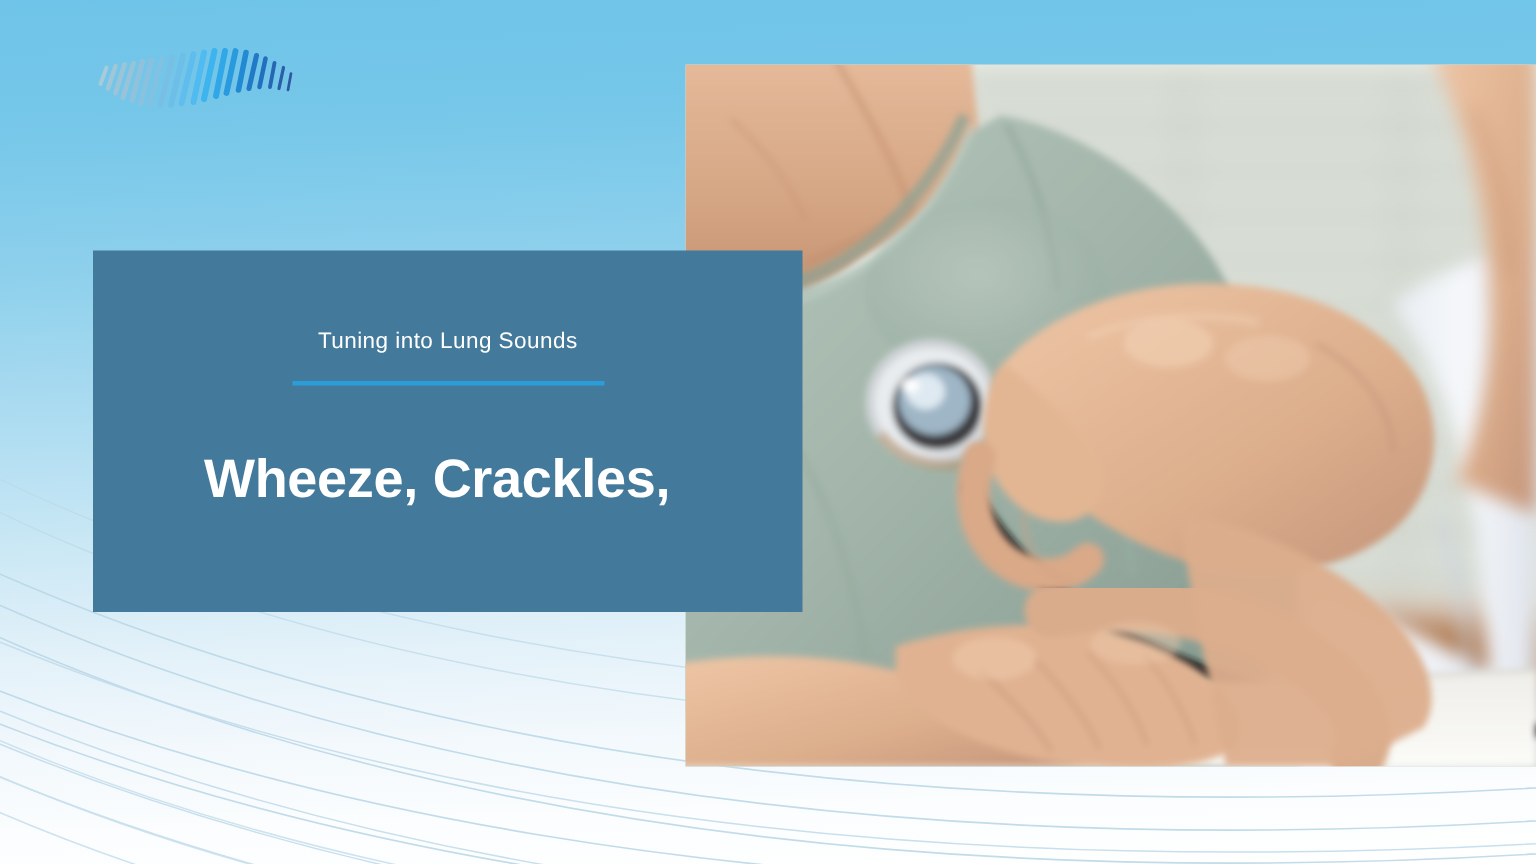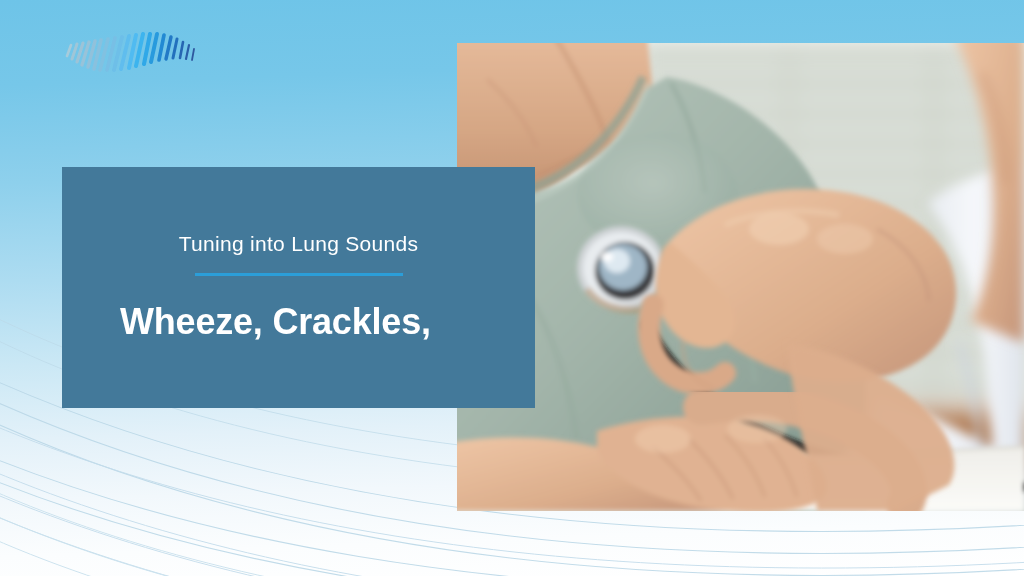--- a/index.html
+++ b/index.html
@@ -75,40 +75,40 @@
     height: 241px;
     background: #43799a;
     box-sizing: border-box;
     display: flex;
     flex-direction: column;
     justify-content: center;
     padding: 0 0 0 0;
   }
   .eyebrow {
     color: #ffffff;
-    font-size: 21px;
+    font-size: 15px;
     font-weight: 300;
     letter-spacing: 0.3px;
     text-align: center;
     line-height: 1.2;
     margin: 0 0 0 0;
     padding: 0 34px 0 34px;
   }
   .divider {
     width: 208px;
     height: 3px;
     background: #2b9ed9;
     margin: 17px auto 24px auto;
   }
   .headline {
     color: #ffffff;
     font-size: 36px;
     font-weight: bold;
     line-height: 1.22;
-    margin: 0;
+    margin: 16px;
     padding: 0 0 0 58px;
     letter-spacing: -0.2px;
   }
   .headline span { display: block; }
 </style>
 </head>
 <body>
 
 <div class="canvas">
 

